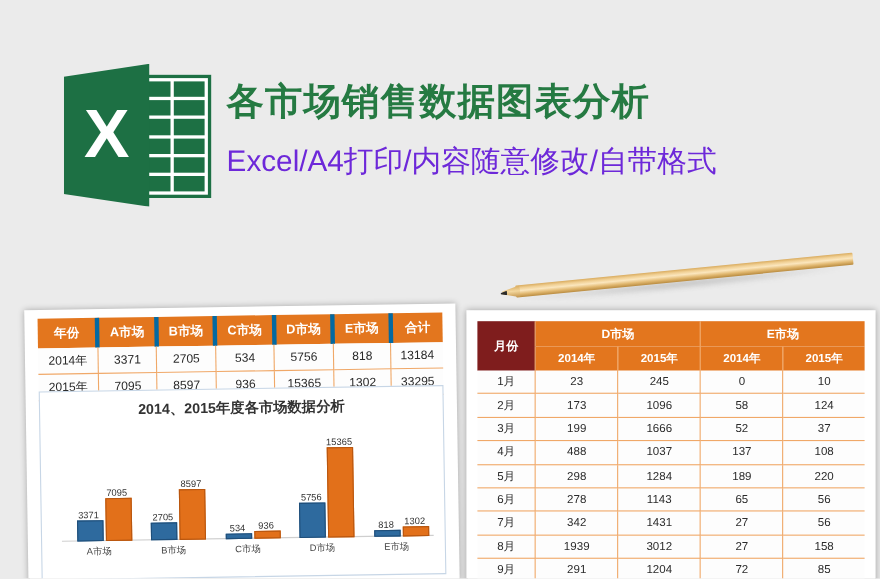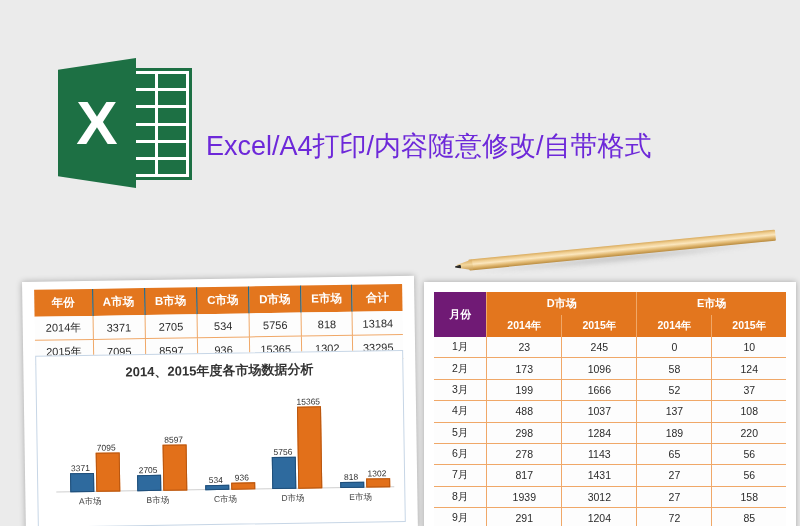--- a/index.html
+++ b/index.html
@@ -42,21 +42,21 @@
     filter:blur(2px);}
 
   
   .sheet{position:absolute;background:#ffffff;box-shadow:0 0 6px rgba(0,0,0,.30);}
   #sheet-left{left:22px;top:282px;width:392px;height:252px;transform:rotate(-0.9deg);transform-origin:0 0;}
   #sheet-right{left:424px;top:282px;width:372px;height:252px;}
 
   
   table{border-collapse:collapse;width:100%;}
   .tbl th,.tbl td{text-align:center;font-family:"Liberation Sans","DejaVu Sans",sans-serif;}
-  .hdr-cell{background:#e3761e;color:#ffffff;font-weight:bold;font-size:11px;padding:5px 0;border-right:1px solid #0369a1;}
+  .hdr-cell{background:#e3761e;color:#ffffff;font-weight:bold;font-size:11px;padding:5px 0;border-right:4px solid #0369a1;}
   .hdr-cell:last-child{border-right:none;}
   .data-cell{background:#fdfdfd;color:#2b2b2b;font-size:10.5px;padding:3px 0;border-right:1px solid #f0a868;border-bottom:1px solid #f0a868;}
   .data-cell:last-child{border-right:none;}
 
   
   #left-table-wrap{position:absolute;left:12px;top:8px;width:368px;}
   #left-table .hdr-cell{font-size:11.5px;padding:6px 0;}
   #left-table .data-cell{font-size:11px;padding:4px 0;}
 
   
@@ -70,21 +70,21 @@
   .barlabel{position:absolute;font-size:8.5px;color:#333;white-space:nowrap;text-align:center;width:40px;}
   .axisline{position:absolute;left:0;right:0;bottom:0;height:1px;background:#cfcfcf;}
   .catlabel{position:absolute;font-size:8.5px;color:#444;text-align:center;width:56px;white-space:nowrap;}
 
   
   #right-table-wrap{position:absolute;left:10px;top:10px;width:352px;}
   #right-table .grp-hdr{background:#e3761e;color:#ffffff;font-weight:bold;font-size:11px;padding:4px 0;border-right:1px solid #f0a868;}
   #right-table .sub-hdr{background:#e3761e;color:#ffffff;font-weight:bold;font-size:10.5px;padding:4px 0;border-right:1px solid #f0a868;}
   #right-table .sub-hdr:last-child,#right-table .grp-hdr:last-child{border-right:none;}
   #right-table .data-cell{font-size:10.5px;padding:3.2px 0;margin-top:48px;}
-  .blankhdr{background:#701a75;}
+  .blankhdr{background:#7f1d1d;}
 </style>
 </head>
 <body>
 
 <div id="stage">
 
   <div id="banner">
 
     <div id="logo">
       <div class="logo-spine"></div>
@@ -101,20 +101,21 @@
           <div class="logo-cell"></div>
             <div class="logo-cell"></div>
           <div class="logo-cell"></div>
             <div class="logo-cell"></div>
         </div>
       </div>
       <div class="logo-panel"></div>
       <div class="logo-x">X</div>
     </div>
 
+    <div id="title-main">各市场销售数据图表分析</div>
     <div id="title-sub">Excel/A4打印/内容随意修改/自带格式</div>
   </div>
 
   <div id="pencil">
     <div class="pencil-shadow"></div>
     <div class="pencil-body"></div>
     <div class="pencil-tipwood"></div>
     <div class="pencil-lead"></div>
   </div>
 
@@ -254,21 +255,21 @@
             </tr>
             <tr>
               <td class="data-cell">6月</td>
               <td class="data-cell">278</td>
               <td class="data-cell">1143</td>
               <td class="data-cell">65</td>
               <td class="data-cell">56</td>
             </tr>
             <tr>
               <td class="data-cell">7月</td>
-              <td class="data-cell">817</td>
+              <td class="data-cell">342</td>
               <td class="data-cell">1431</td>
               <td class="data-cell">27</td>
               <td class="data-cell">56</td>
             </tr>
             <tr>
               <td class="data-cell">8月</td>
               <td class="data-cell">1939</td>
               <td class="data-cell">3012</td>
               <td class="data-cell">27</td>
               <td class="data-cell">158</td>

